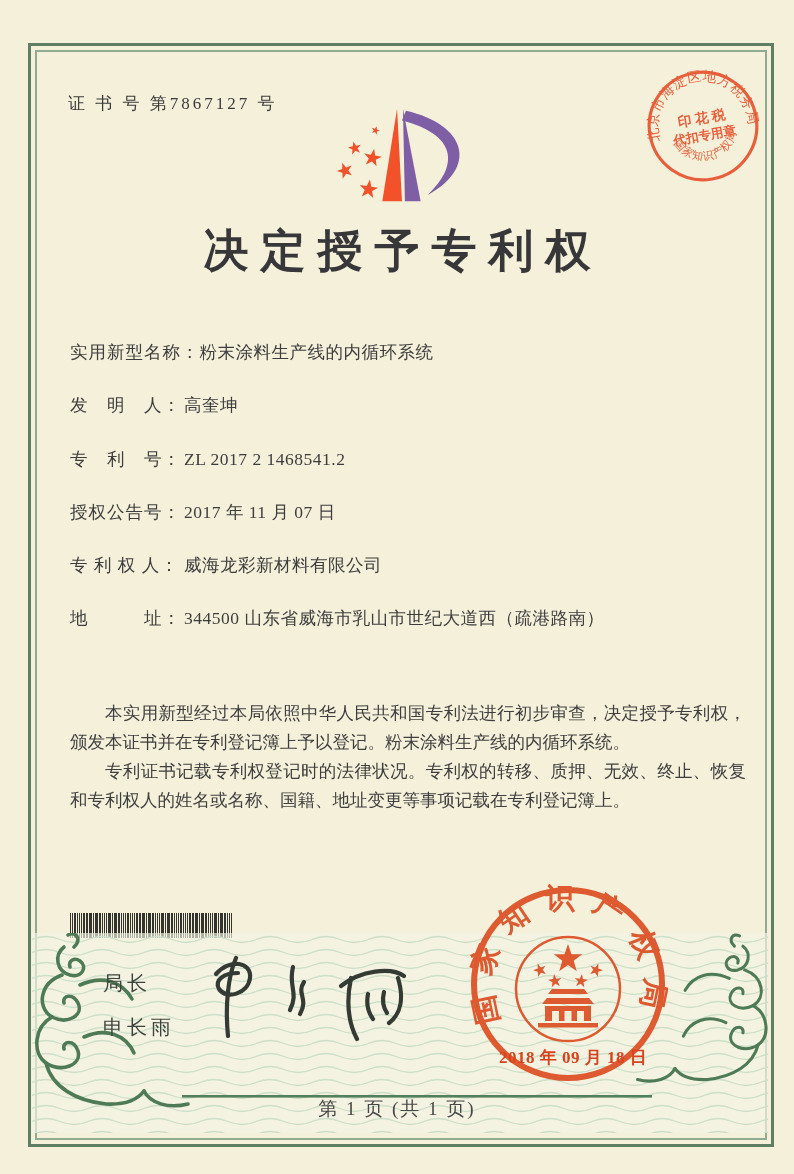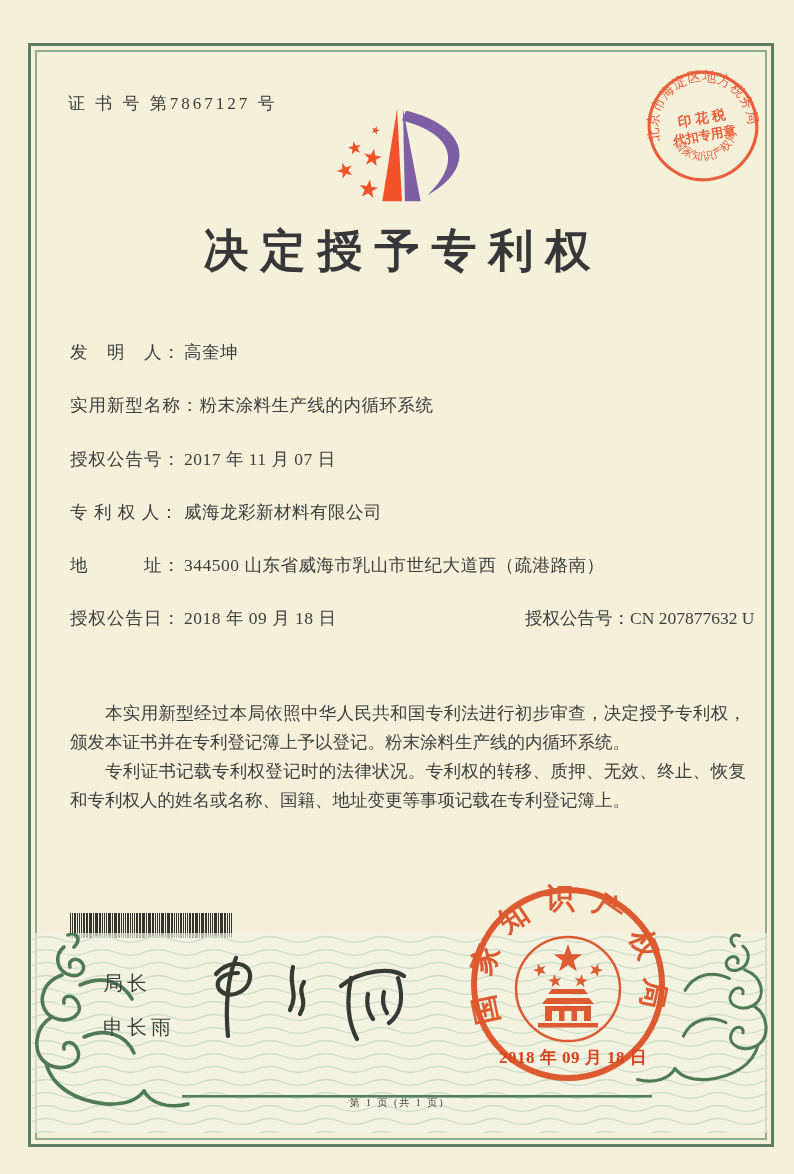--- a/index.html
+++ b/index.html
@@ -26,21 +26,21 @@
   .paras p{margin:0;text-indent:2em;}
   .barcode{position:absolute;left:70px;top:913px;width:278px;height:25px;display:flex;overflow:hidden;}
   .barcode div{background:#34342f;height:100%;flex:none;}
   .band{position:absolute;left:32px;top:933px;width:736px;height:207px;}
   .signer{position:absolute;left:103px;top:970px;font-size:20px;letter-spacing:4px;color:#3c443d;z-index:4;}
   .signer div{margin-bottom:17px;}
   .signature{position:absolute;left:198px;top:942px;width:220px;height:105px;z-index:4;}
   .seal{position:absolute;left:468px;top:884px;width:200px;height:200px;z-index:5;opacity:0.93;}
   .seal-date{position:absolute;left:483px;top:1046px;width:180px;text-align:center;z-index:6;
     font-size:17px;font-weight:600;color:#d8431e;letter-spacing:0.5px;}
-  .footer{position:absolute;left:0;right:0;top:1096px;text-align:center;font-size:10px;
+  .footer{position:absolute;left:0;right:0;top:1096px;text-align:center;font-size:19px;
     color:#474747;letter-spacing:2px;z-index:6;}
   .tax-stamp{position:absolute;left:645px;top:68px;width:116px;height:116px;transform:rotate(-10deg);opacity:0.9;}
   .seal-ring-text{font-size:29px;font-weight:bold;letter-spacing:16px;fill:#dd4f24;}
   .stamp-arc-top{font-size:13px;letter-spacing:0.5px;fill:#e8502a;}
   .stamp-arc-bottom{font-size:10.5px;letter-spacing:0.5px;fill:#e8502a;}
   .stamp-center{fill:#e8502a;font-weight:bold;}
 </style>
 </head>
 <body>
 
@@ -76,39 +76,36 @@
     <text class="stamp-arc-top"><textPath href="#stampTopArc" startOffset="50%" text-anchor="middle">北京市海淀区地方税务局</textPath></text>
     <text class="stamp-center" x="55" y="52" text-anchor="middle" font-size="13">印 花 税</text>
     <text class="stamp-center" x="55" y="68" text-anchor="middle" font-size="12">代扣专用章</text>
     <text class="stamp-arc-bottom"><textPath href="#stampBottomArc" startOffset="50%" text-anchor="middle">国家知识产权局</textPath></text>
   </svg>
 
   <div class="title">决定授予专利权</div>
 
   <div class="fields">
     <div class="frow">
+      <span class="flabel">实用新型名称：</span><span class="fvalue">粉末涂料生产线的内循环系统</span>
+    </div>
+    <div class="frow">
       <span class="flabel">发　明　人：</span><span class="fvalue">高奎坤</span>
     </div>
     <div class="frow">
-      <span class="flabel">实用新型名称：</span><span class="fvalue">粉末涂料生产线的内循环系统</span>
+      <span class="flabel">专　利　号：</span><span class="fvalue">ZL 2017 2 1468541.2</span>
     </div>
     <div class="frow">
       <span class="flabel">授权公告号：</span><span class="fvalue">2017 年 11 月 07 日</span>
     </div>
     <div class="frow">
       <span class="flabel">专 利 权 人：</span><span class="fvalue">威海龙彩新材料有限公司</span>
     </div>
     <div class="frow">
       <span class="flabel">地　　　址：</span><span class="fvalue">344500 山东省威海市乳山市世纪大道西（疏港路南）</span>
-    </div>
-    <div class="frow last-row">
-      <span class="flabel">授权公告日：</span><span class="fvalue">2018 年 09 月 18 日</span>
-      <span class="grant-no">
-        <span>授权公告号：</span><span>CN 207877632 U</span>
-      </span>
     </div>
   </div>
 
   <div class="paras">
     <p>本实用新型经过本局依照中华人民共和国专利法进行初步审查，决定授予专利权，颁发本证书并在专利登记簿上予以登记。粉末涂料生产线的内循环系统。</p>
     <p>专利证书记载专利权登记时的法律状况。专利权的转移、质押、无效、终止、恢复和专利权人的姓名或名称、国籍、地址变更等事项记载在专利登记簿上。</p>
   </div>
 
   <div class="barcode">
       <div style="width:1px;margin-right:1px"></div>

